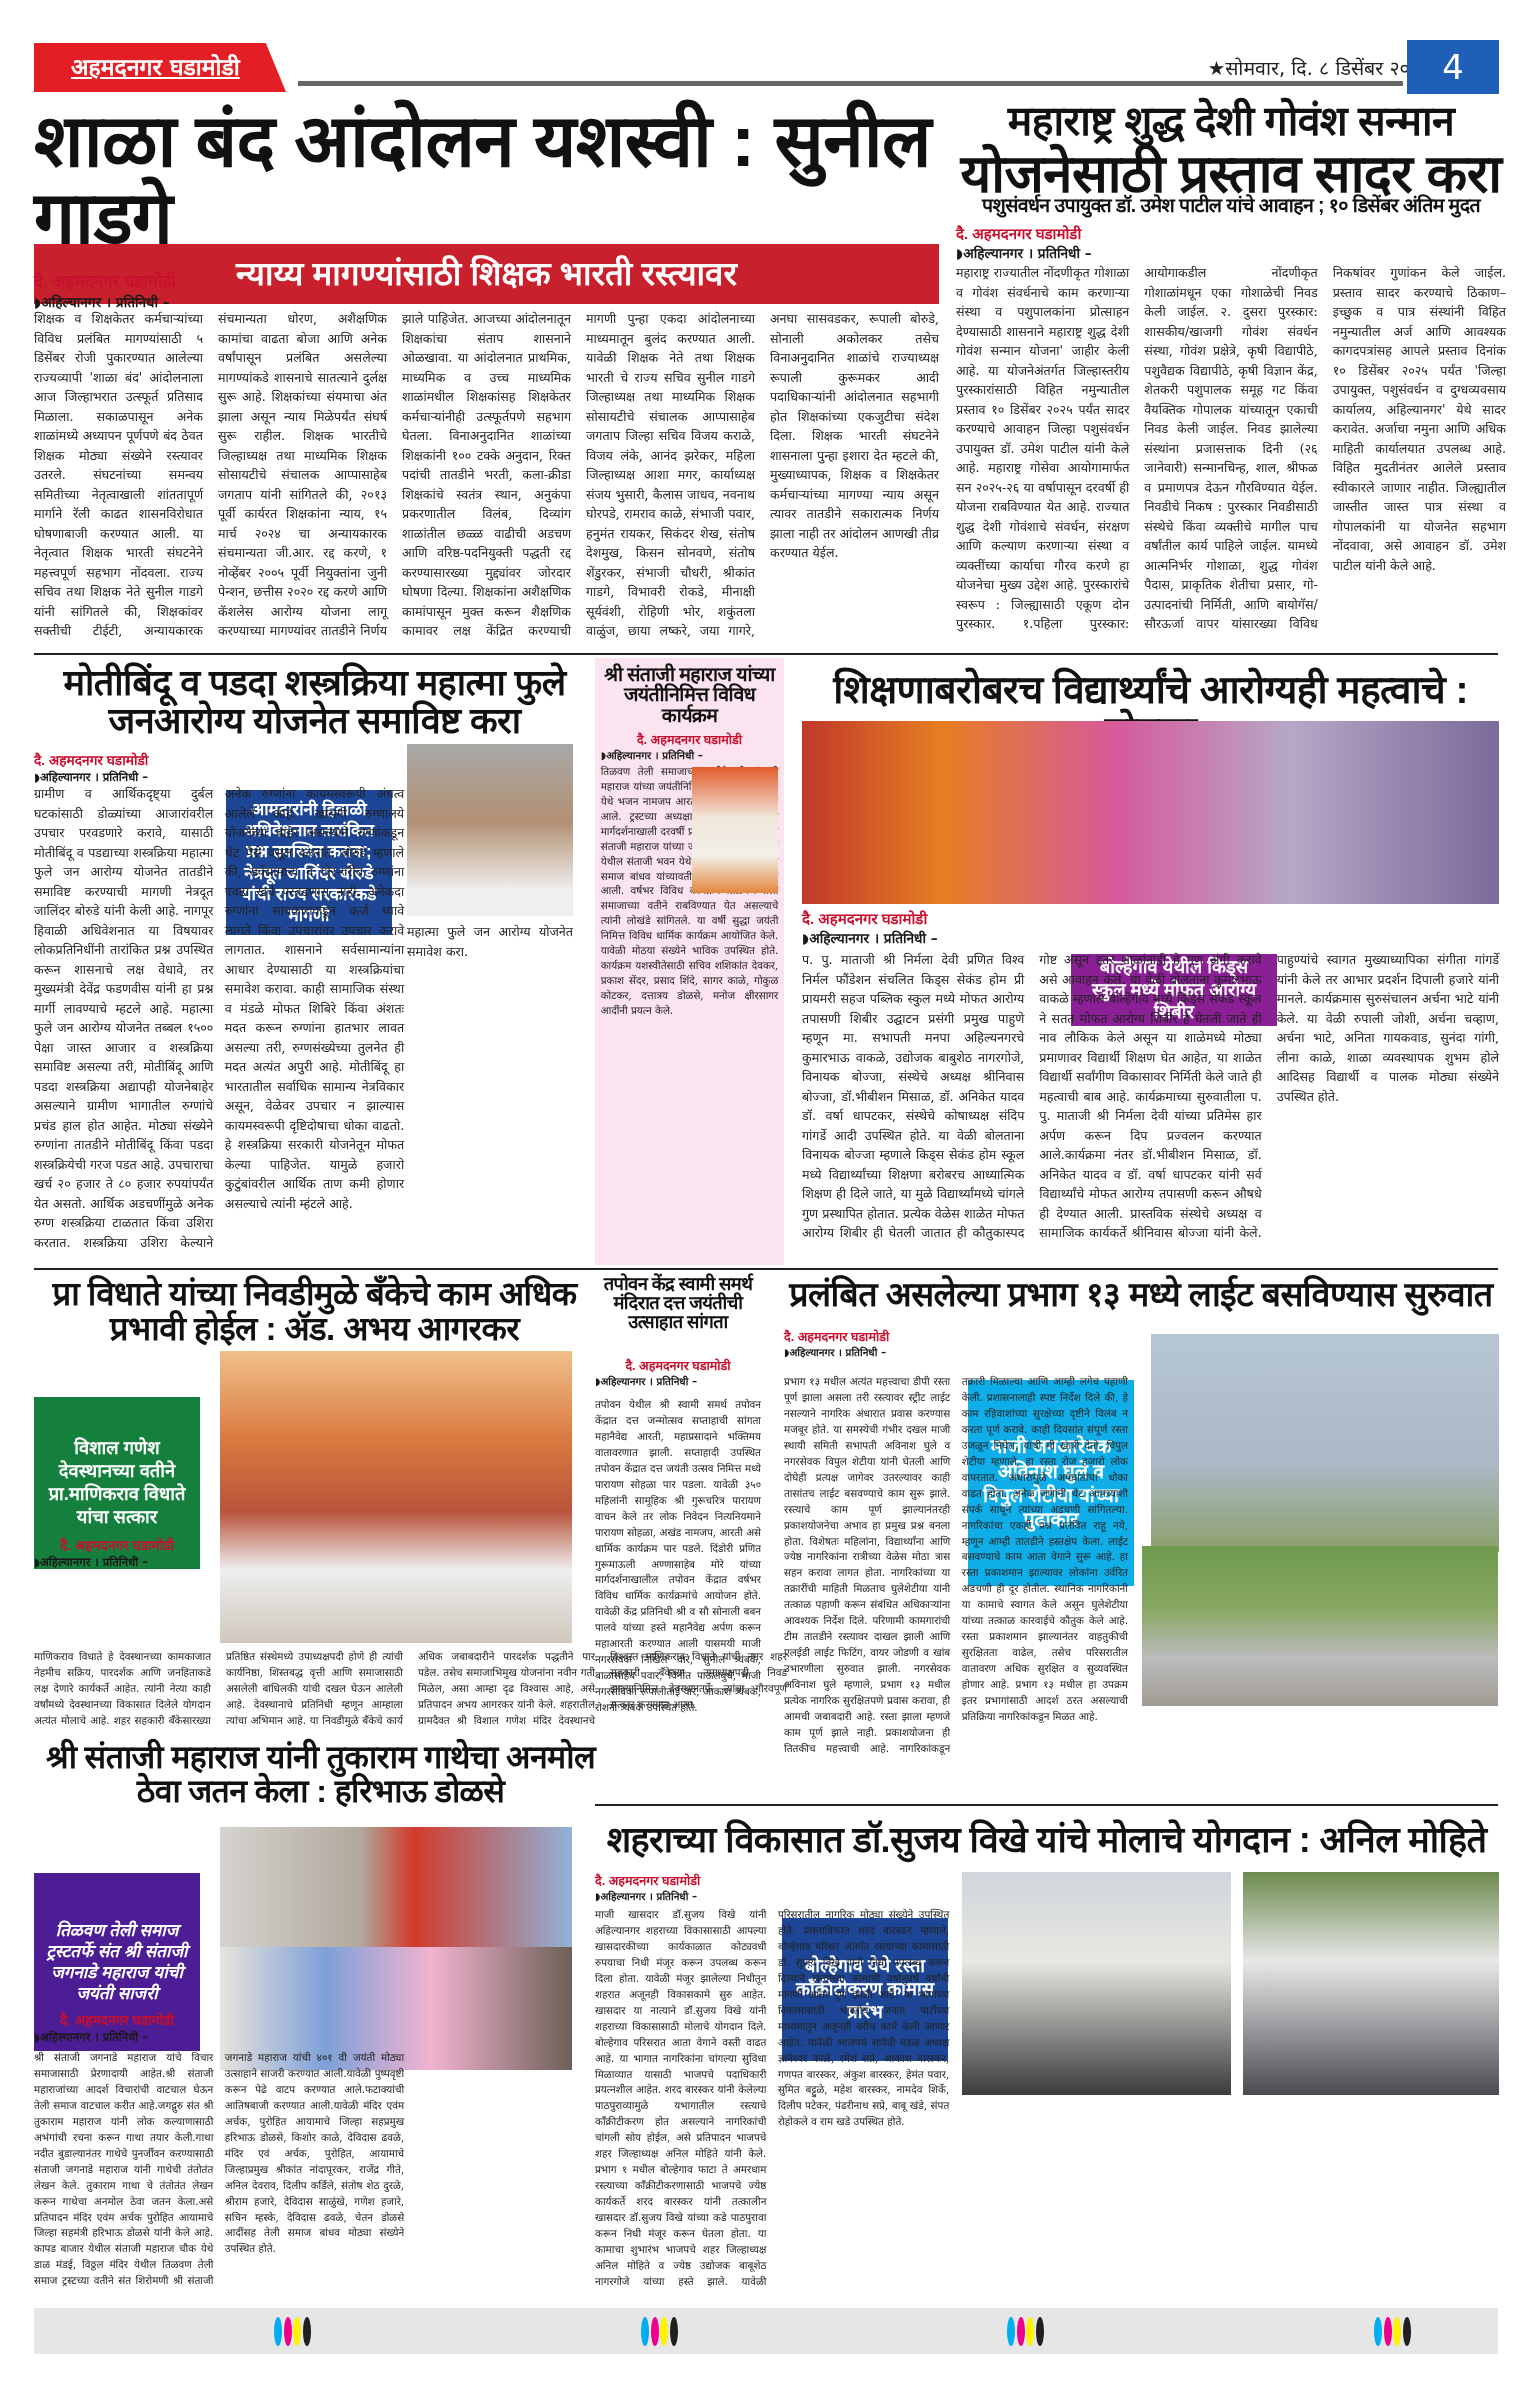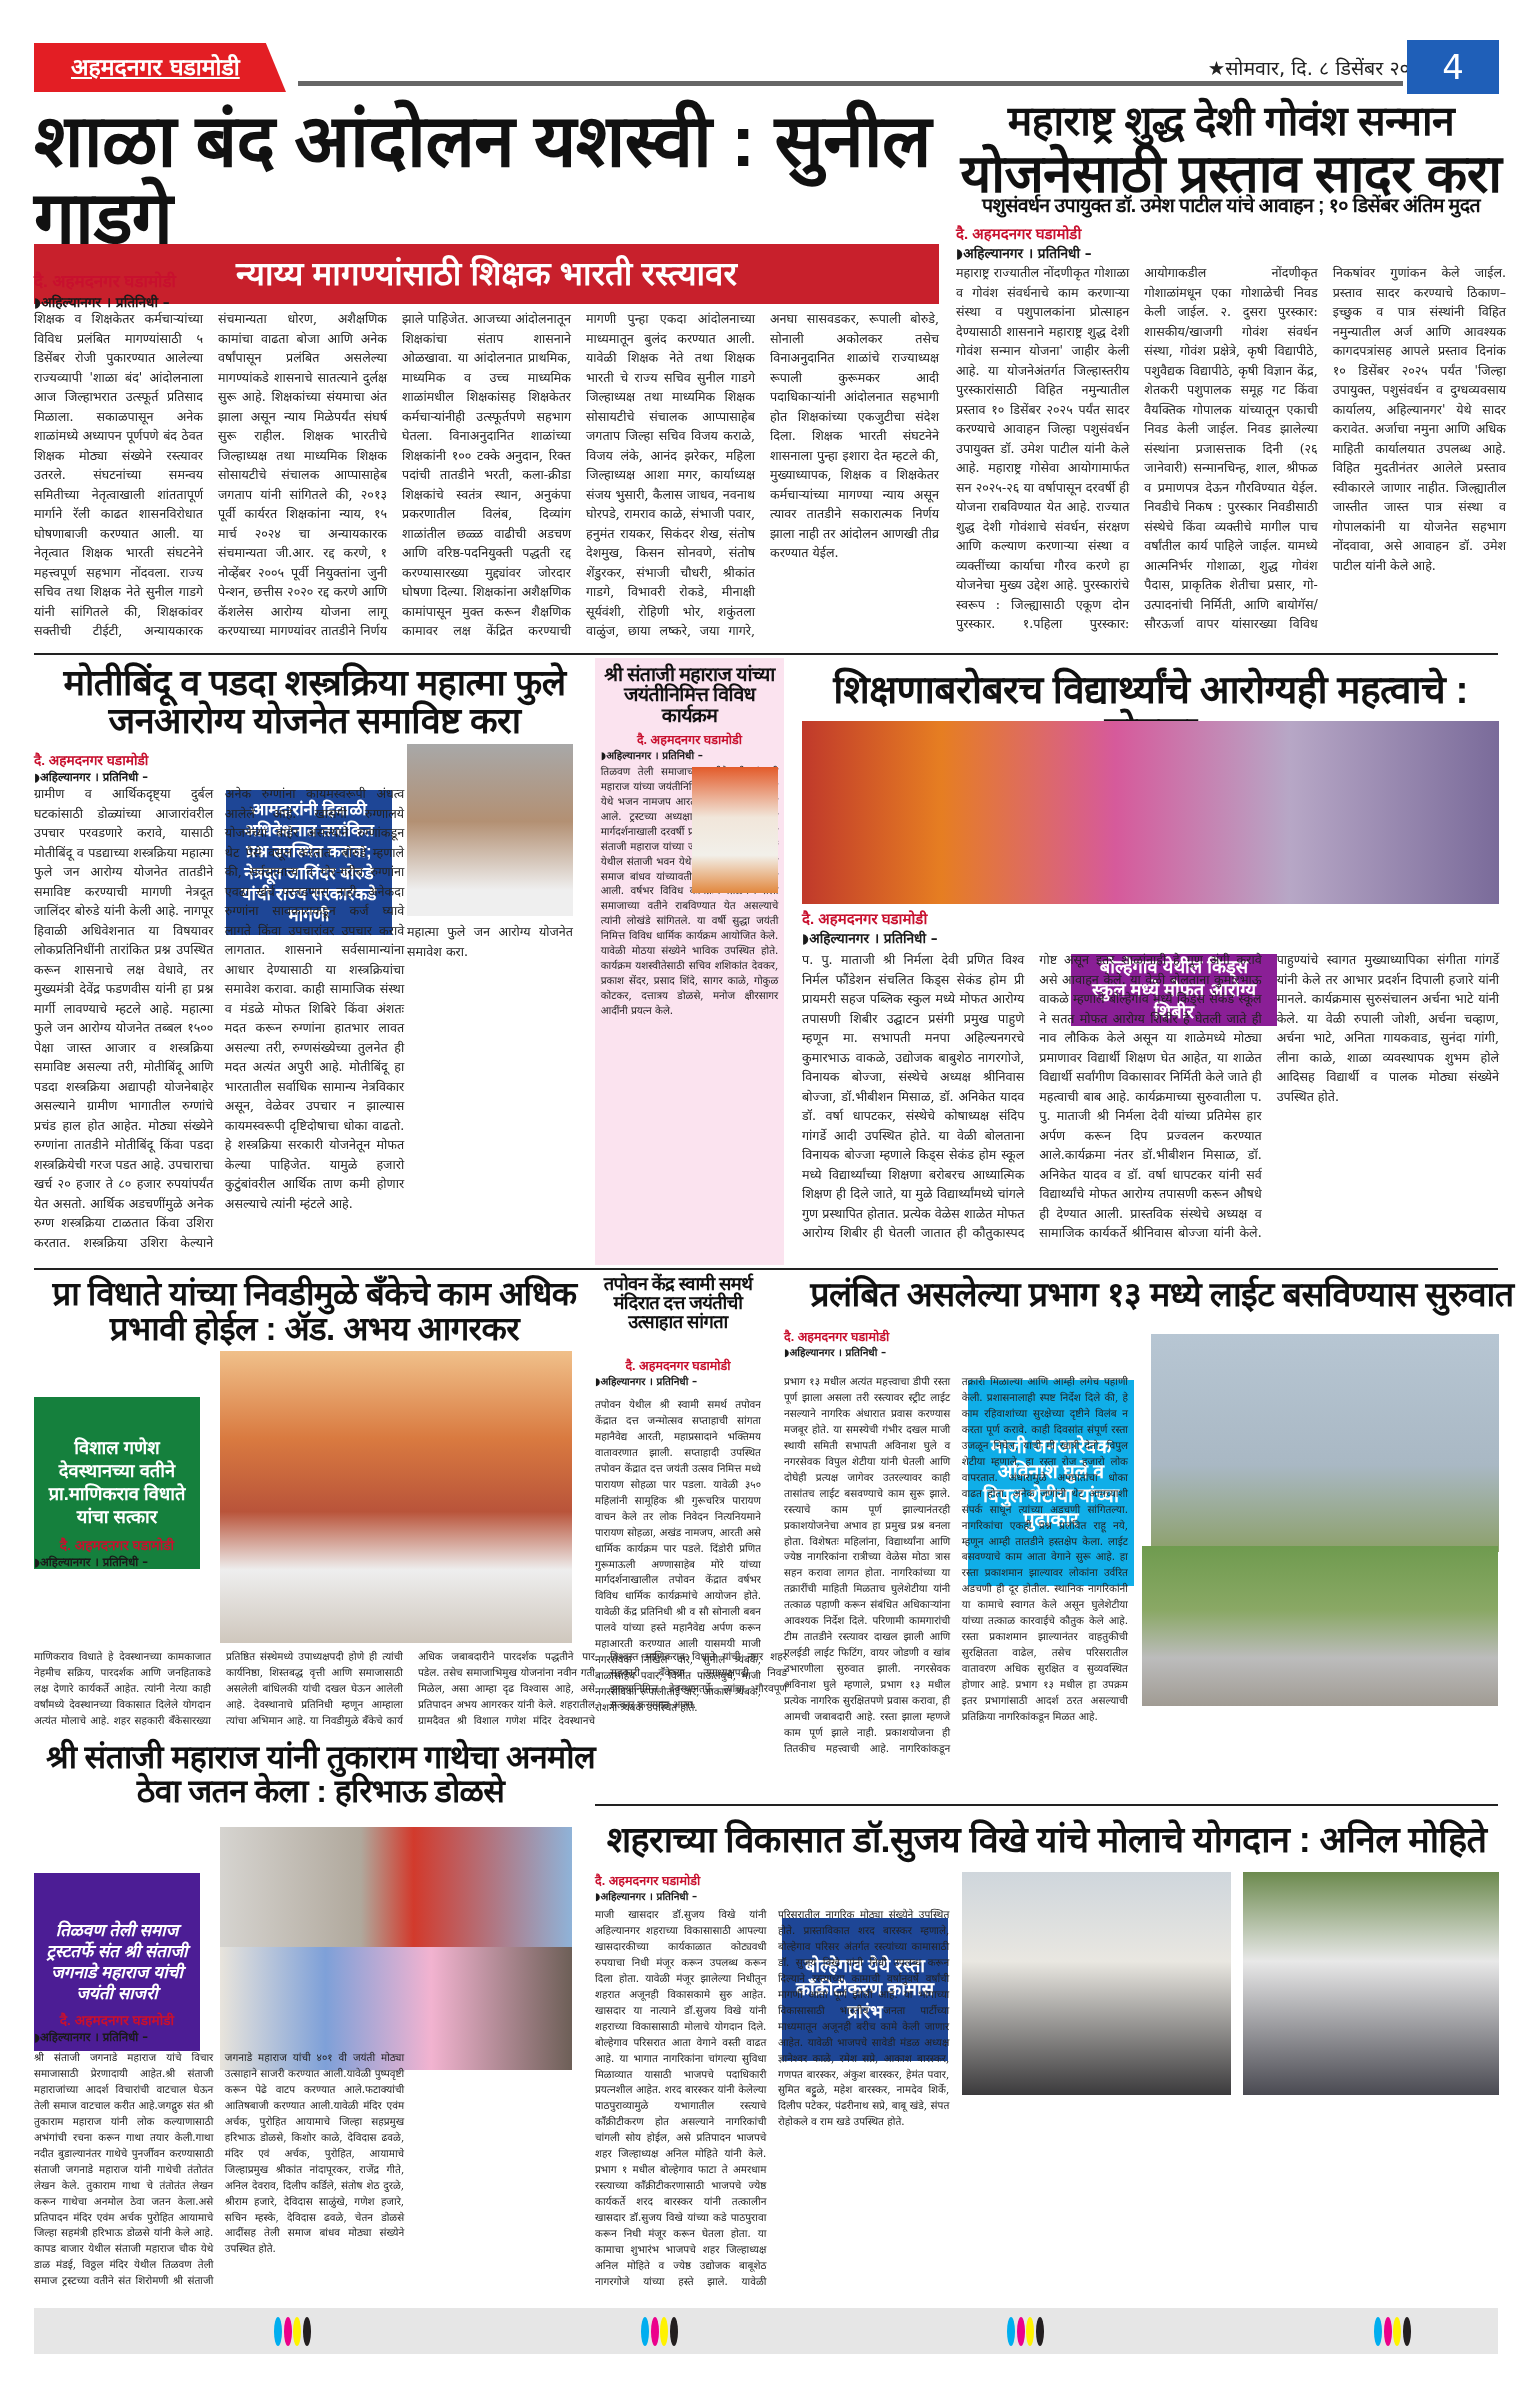--- a/index.html
+++ b/index.html
@@ -96,21 +96,21 @@
 </div>
 <div class="abs body-text cols" style="left:34px;top:1649px;width:561px;height:86px;column-count:3;font-size:10.3px;">माणिकराव विधाते हे देवस्थानच्या कामकाजात नेहमीच सक्रिय, पारदर्शक आणि जनहिताकडे लक्ष देणारे कार्यकर्ते आहेत. त्यांनी नेत्या काही वर्षांमध्ये देवस्थानच्या विकासात दिलेले योगदान अत्यंत मोलाचे आहे. शहर सहकारी बँकेसारख्या प्रतिष्ठित संस्थेमध्ये उपाध्यक्षपदी होणे ही त्यांची कार्यनिष्ठा, शिस्तबद्ध वृत्ती आणि समाजासाठी असलेली बांधिलकी यांची दखल घेऊन आलेली आहे. देवस्थानाचे प्रतिनिधी म्हणून आम्हाला त्यांचा अभिमान आहे. या निवडीमुळे बँकेचे कार्य अधिक जबाबदारीने पारदर्शक पद्धतीने पार पडेल. तसेच समाजाभिमुख योजनांना नवीन गती मिळेल, असा आम्हा दृढ विश्वास आहे, असे प्रतिपादन अभय आगरकर यांनी केले. शहरातील ग्रामदैवत श्री विशाल गणेश मंदिर देवस्थानचे विश्वस्त माणिकराव विधाते यांची नगर शहर सहकारी बँकेच्या उपाध्यक्षपदी निवड झाल्यानिमित्त देवस्थानतर्फे त्यांचा गौरवपूर्ण सत्कार करण्यात आला.</div>
 
 <div class="abs hl" style="left:595px;top:1274px;width:166px;font-size:18.3px;text-align:center;">तपोवन केंद्र स्वामी समर्थ मंदिरात दत्त जयंतीची उत्साहात सांगता</div>
 <div class="abs" style="left:595px;top:1357px;width:166px;">
   <div class="byline" style="font-size:12.6px;text-align:center;">दै. अहमदनगर घडामोडी</div>
   <div class="dateline" style="font-size:10.3px;">अहिल्यानगर । प्रतिनिधी –</div>
 </div>
 <div class="abs body-text" style="left:595px;top:1397px;width:166px;height:366px;overflow:hidden;font-size:10.3px;">तपोवन येथील श्री स्वामी समर्थ तपोवन केंद्रात दत्त जन्मोत्सव सप्ताहाची सांगता महानैवेद्य आरती, महाप्रसादाने भक्तिमय वातावरणात झाली. सप्ताहादी उपस्थित तपोवन केंद्रात दत्त जयंती उत्सव निमित्त मध्ये पारायण सोहळा पार पडला. यावेळी ३५० महिलांनी सामूहिक श्री गुरूचरित्र पारायण वाचन केले तर लोक निवेदन नित्यनियमाने पारायण सोहळा, अखंड नामजप, आरती असे धार्मिक कार्यक्रम पार पडले. दिंडोरी प्रणित गुरूमाऊली अण्णासाहेब मोरे यांच्या मार्गदर्शनाखालील तपोवन केंद्रात वर्षभर विविध धार्मिक कार्यक्रमांचे आयोजन होते. यावेळी केंद्र प्रतिनिधी श्री व सौ सोनाली बबन पालवे यांच्या हस्ते महानैवेद्य अर्पण करून महाआरती करण्यात आली यासमयी माजी नगरसेवक निखिल वारे, सुनील त्र्यंबके, बाळासाहेब पवार, विनीत पाऊलबुधे, माजी नगरसेविका रूपालीताई वारे, आकाश त्र्यंबके, रोशनी त्र्यंबके उपस्थित होते.</div>
 
-<div class="abs hl" style="left:784px;top:1277px;width:714px;font-size:34px;text-align:center;margin-left:21px;">प्रलंबित असलेल्या प्रभाग १३ मध्ये लाईट बसविण्यास सुरुवात</div>
+<div class="abs hl" style="left:784px;top:1277px;width:714px;font-size:34px;text-align:center;">प्रलंबित असलेल्या प्रभाग १३ मध्ये लाईट बसविण्यास सुरुवात</div>
 <div class="abs" style="left:784px;top:1328px;width:172px;">
   <div class="byline" style="font-size:12.6px;">दै. अहमदनगर घडामोडी</div>
   <div class="dateline" style="font-size:10.3px;">अहिल्यानगर । प्रतिनिधी –</div>
 </div>
 <div class="abs box" style="left:968px;top:1334px;width:166px;height:206px;background:#10aee8;font-size:19.5px;">
   <span>माजी जनआरेवक अविनाश घुले व विपुल शेटीया यांच्या पुढाकार</span>
 </div>
 <div class="photo" style="left:1151px;top:1334px;width:348px;height:218px;background:linear-gradient(180deg,#b7c6d3 0%,#a9b8c4 60%,#8da06a 100%);"></div>
 <div class="photo" style="left:1142px;top:1546px;width:356px;height:160px;background:linear-gradient(180deg,#6f9b4f 0%,#8aa865 40%,#bcbcbc 70%,#a09b93 100%);"></div>
 <div class="abs body-text cols" style="left:784px;top:1374px;width:344px;height:389px;column-count:2;font-size:10.3px;column-gap:11.5px;">प्रभाग १३ मधील अत्यंत महत्त्वाचा डीपी रस्ता पूर्ण झाला असला तरी रस्त्यावर स्ट्रीट लाईट नसल्याने नागरिक अंधारात प्रवास करण्यास मजबूर होते. या समस्येची गंभीर दखल माजी स्थायी समिती सभापती अविनाश घुले व नगरसेवक विपुल शेटीया यांनी घेतली आणि दोघेही प्रत्यक्ष जागेवर उतरल्यावर काही तासांतच लाईट बसवण्याचे काम सुरू झाले. रस्त्याचे काम पूर्ण झाल्यानंतरही प्रकाशयोजनेचा अभाव हा प्रमुख प्रश्न बनला होता. विशेषतः महिलांना, विद्यार्थ्यांना आणि ज्येष्ठ नागरिकांना रात्रीच्या वेळेस मोठा त्रास सहन करावा लागत होता. नागरिकांच्या या तक्रारींची माहिती मिळताच घुलेशेटीया यांनी तत्काळ पहाणी करून संबंधित अधिकाऱ्यांना आवश्यक निर्देश दिले. परिणामी कामगारांची टीम तातडीने रस्त्यावर दाखल झाली आणि एलईडी लाईट फिटिंग, वायर जोडणी व खांब उभारणीला सुरुवात झाली. नगरसेवक अविनाश घुले म्हणाले, प्रभाग १३ मधील प्रत्येक नागरिक सुरक्षितपणे प्रवास करावा, ही आमची जबाबदारी आहे. रस्ता झाला म्हणजे काम पूर्ण झाले नाही. प्रकाशयोजना ही तितकीच महत्त्वाची आहे. नागरिकांकडून तक्रारी मिळाल्या आणि आम्ही लगेच पहाणी केली. प्रशासनालाही स्पष्ट निर्देश दिले की, हे काम रहिवाशांच्या सुरक्षेच्या दृष्टीने विलंब न करता पूर्ण करावे. काही दिवसांत संपूर्ण रस्ता उजळून निघेल, याची मी खात्री देतो. विपुल शेटीया म्हणाले, हा रस्ता रोज हजारो लोक वापरतात. अंधारामुळे अपघातांचा धोका वाढत होता. अनेक जणांनी थेट आमच्याशी संपर्क साधून त्यांच्या अडचणी सांगितल्या. नागरिकांचा एकही प्रश्न प्रलंबित राहू नये, म्हणून आम्ही तातडीने हस्तक्षेप केला. लाईट बसवण्याचे काम आता वेगाने सुरू आहे. हा रस्ता प्रकाशमान झाल्यावर लोकांना उर्वरित अडचणी ही दूर होतील. स्थानिक नागरिकांनी या कामाचे स्वागत केले असून घुलेशेटीया यांच्या तत्काळ कारवाईचे कौतुक केले आहे. रस्ता प्रकाशमान झाल्यानंतर वाहतुकीची सुरक्षितता वाढेल, तसेच परिसरातील वातावरण अधिक सुरक्षित व सुव्यवस्थित होणार आहे. प्रभाग १३ मधील हा उपक्रम इतर प्रभागांसाठी आदर्श ठरत असल्याची प्रतिक्रिया नागरिकांकडून मिळत आहे.</div>

